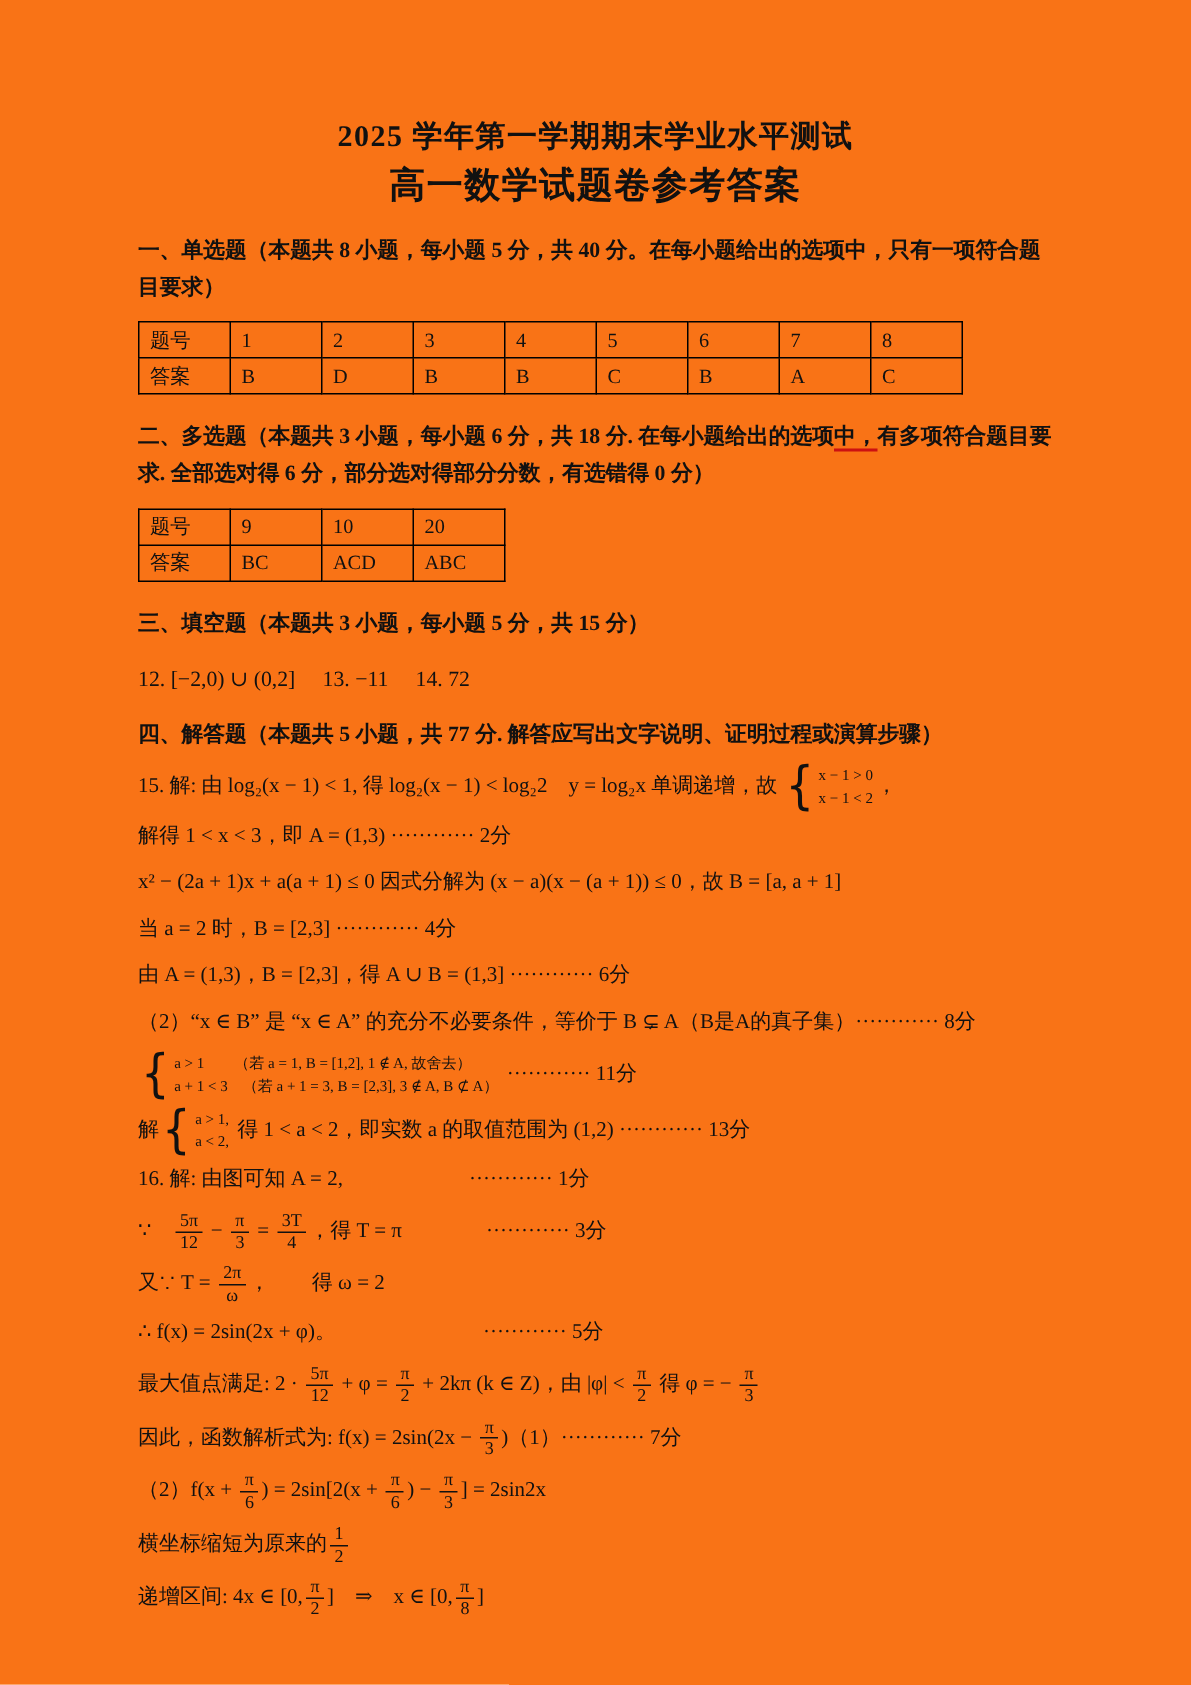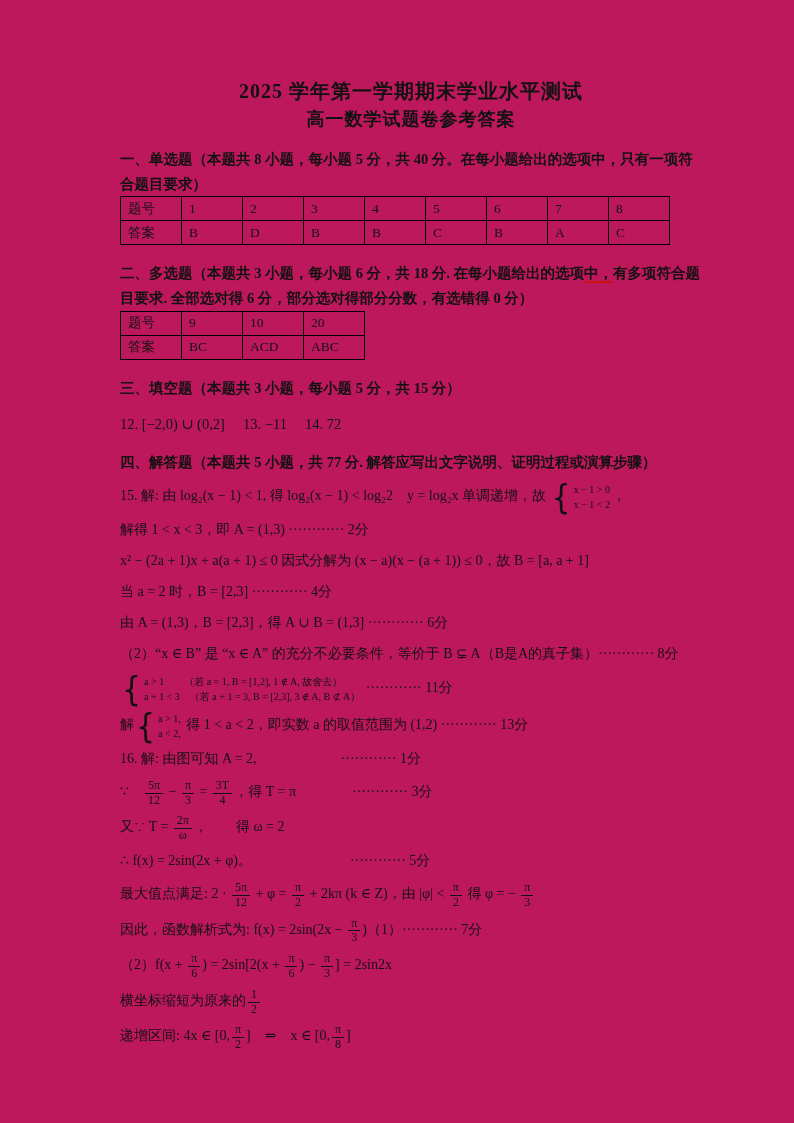--- a/index.html
+++ b/index.html
@@ -3,37 +3,37 @@
 <meta charset="utf-8">
 <style>
   * { margin: 0; padding: 0; box-sizing: border-box; }
   html, body { background: #ffffff; }
   body {
     width: 794px; height: 1123px; overflow: hidden;
     font-family: "Liberation Serif", "DejaVu Serif", serif;
     color: #111111;
   }
   .page {
-    width: 794px; height: 1123px; background: #be185d;
-    padding: 78px 92px 30px 120px;
+    width: 794px; height: 1123px; background: #f97316;
+    padding: 78px 92px 30px 92px;
     font-size: 14px;
   }
   .title {
     text-align: center; font-size: 20px; font-weight: bold;
     letter-spacing: 1px; line-height: 1.3;
   }
   .subtitle {
-    text-align: center; font-size: 18px; font-weight: bold;
+    text-align: center; font-size: 24px; font-weight: bold;
     letter-spacing: 1px; margin-top: 3px;
   }
   .heading {
     font-weight: bold; font-size: 14.5px; line-height: 1.7; margin-top: 16px;
   }
   .mark-red { border-bottom: 2px solid #cc1111; }
-  .ans-table { border-collapse: collapse; margin-bottom: 4px; }
+  .ans-table { border-collapse: collapse; margin-top: 10px; margin-bottom: 4px; }
   .ans-table td {
     border: 1px solid #000000; height: 24px; padding: 1px 7px;
     font-size: 13.5px; vertical-align: middle; text-align: left;
   }
   .t1 td { width: 61px; }
   .t2 td { width: 61px; }
   .fill-answers { margin-top: 15px; font-size: 14.5px; }
   .solution { margin-top: 2px; }
   .math-line { margin: 7px 0; line-height: 1.6; min-height: 24px; font-size: 14px; }
   .frac {

